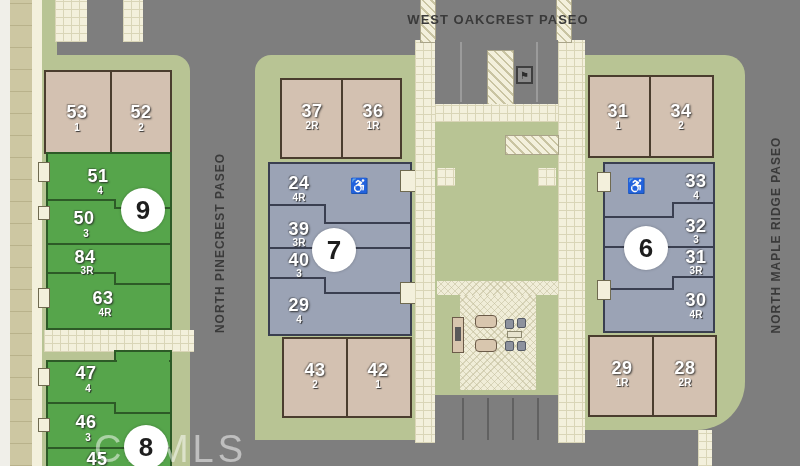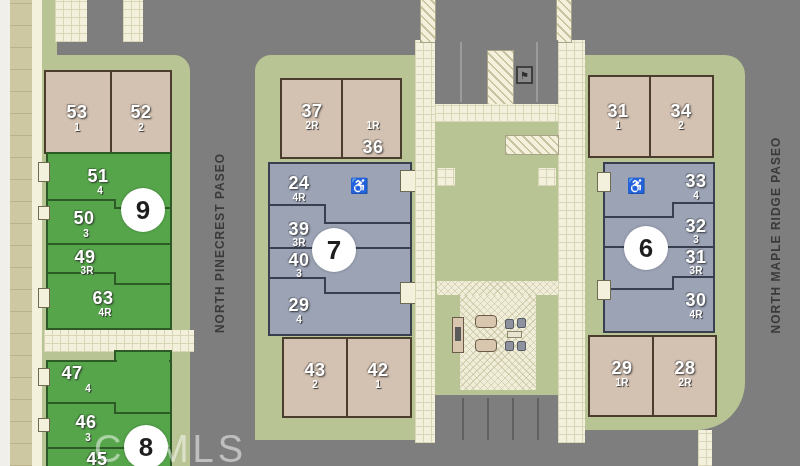--- a/index.html
+++ b/index.html
@@ -169,33 +169,33 @@
   <div class="wheel" style="left:637px;top:186px;">♿</div>
 
   <div class="unit" style="left:77px;top:112px;">53</div>
     <div class="plan" style="left:77px;top:127px;">1</div>
   <div class="unit" style="left:141px;top:112px;">52</div>
     <div class="plan" style="left:141px;top:127px;">2</div>
   <div class="unit" style="left:98px;top:176px;">51</div>
     <div class="plan" style="left:100px;top:190px;">4</div>
   <div class="unit" style="left:84px;top:218px;">50</div>
     <div class="plan" style="left:86px;top:233px;">3</div>
-  <div class="unit" style="left:85px;top:257px;">49</div>
+  <div class="unit" style="left:85px;top:257px;">84</div>
     <div class="plan" style="left:87px;top:270px;">3R</div>
   <div class="unit" style="left:103px;top:298px;">63</div>
     <div class="plan" style="left:105px;top:312px;">4R</div>
-  <div class="unit" style="left:72px;top:373px;">47</div>
+  <div class="unit" style="left:86px;top:373px;">47</div>
     <div class="plan" style="left:88px;top:388px;">4</div>
   <div class="unit" style="left:86px;top:422px;">46</div>
     <div class="plan" style="left:88px;top:437px;">3</div>
   <div class="unit" style="left:97px;top:459px;">45</div>
 
   <div class="unit" style="left:312px;top:111px;">37</div>
     <div class="plan" style="left:312px;top:125px;">2R</div>
-  <div class="unit" style="left:373px;top:111px;margin-top:36px;">36</div>
+  <div class="unit" style="left:373px;top:111px;">36</div>
     <div class="plan" style="left:373px;top:125px;">1R</div>
   <div class="unit" style="left:299px;top:183px;">24</div>
     <div class="plan" style="left:299px;top:197px;">4R</div>
   <div class="unit" style="left:299px;top:229px;">39</div>
     <div class="plan" style="left:299px;top:242px;">3R</div>
   <div class="unit" style="left:299px;top:260px;">40</div>
     <div class="plan" style="left:299px;top:273px;">3</div>
   <div class="unit" style="left:299px;top:305px;">29</div>
     <div class="plan" style="left:299px;top:319px;">4</div>
   <div class="unit" style="left:315px;top:370px;">43</div>
@@ -218,18 +218,19 @@
   <div class="unit" style="left:622px;top:368px;">29</div>
     <div class="plan" style="left:622px;top:382px;">1R</div>
   <div class="unit" style="left:685px;top:368px;">28</div>
     <div class="plan" style="left:685px;top:382px;">2R</div>
 
   <div class="marker" style="left:143px;top:210px;">9</div>
   <div class="marker" style="left:146px;top:447px;">8</div>
   <div class="marker" style="left:334px;top:250px;">7</div>
   <div class="marker" style="left:646px;top:248px;">6</div>
 
+  <div class="street" style="left:378px;top:12px;width:240px;">WEST OAKCREST PASEO</div>
   <div class="street vert" style="left:115px;top:236px;width:210px;">NORTH PINECREST PASEO</div>
   <div class="street vert" style="left:666px;top:228px;width:220px;">NORTH MAPLE RIDGE PASEO</div>
 
   <div class="watermark">CRMLS</div>
 
 </div>
 
 </body></html>

